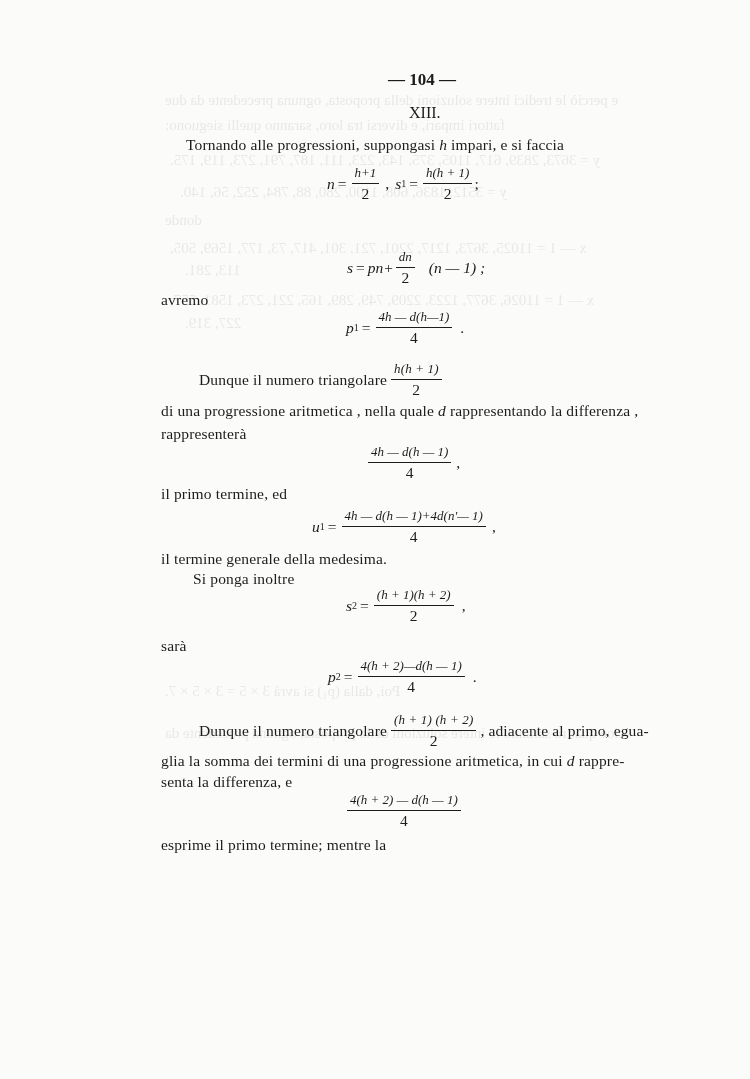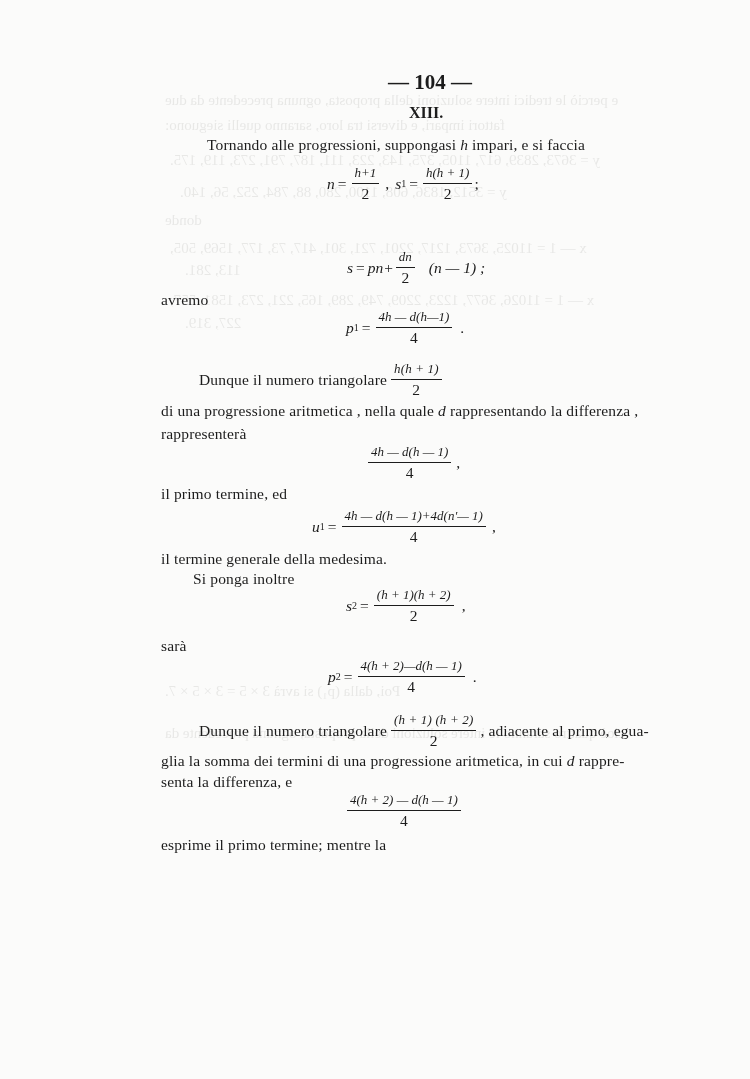--- a/index.html
+++ b/index.html
@@ -10,22 +10,22 @@
     color: #1c1c1c;
     position: relative;
   }
   .page { position: absolute; left: 0; top: 0; width: 750px; height: 1079px; }
   .bleed {
     position: absolute; color: #d9d9d7; font-size: 15px; white-space: nowrap;
     transform: scaleX(-1); opacity: 0.55; pointer-events: none;
   }
   .abs { position: absolute; white-space: nowrap; }
   .txt { font-size: 15.5px; letter-spacing: 0.15px; }
-  .pagenum { font-size: 21px; font-weight: bold; font-family: Liberation Serif, serif; }
-  .section { font-size: 16px; font-weight: bold; }
+  .pagenum { font-size: 17px; font-weight: bold; font-family: Liberation Serif, serif; }
+  .section { font-size: 16px; font-weight: normal; }
   i, .var { font-style: italic; }
   .frac { display: inline-flex; flex-direction: column; align-items: center; vertical-align: middle; margin: 0 2px; }
   .frac .num { padding: 0 3px 1px 3px; border-bottom: 1.3px solid #1c1c1c; font-size: 13px; line-height: 18px; }
   .frac .den { font-size: 15.5px; line-height: 18px; padding-top: 1px; }
   .math { font-size: 15.5px; display: inline-flex; align-items: center; }
   .math .eq { margin: 0 3px; }
   .sub { font-size: 10px; vertical-align: -3px; }
 </style>
 </head>
 <body>
@@ -41,21 +41,21 @@
   <div class="bleed" style="left:185px; top:262px;">113, 281.</div>
   <div class="bleed" style="left:170px; top:292px;">x — 1 = 11026, 3677, 1223, 2209, 749, 289, 165, 221, 273, 1581, 557,</div>
   <div class="bleed" style="left:185px; top:315px;">227, 319.</div>
   <div class="bleed" style="left:165px; top:683px;">Poi, dalla (p₁) si avrà 3 × 5 = 3 × 5 × 7.</div>
   <div class="bleed" style="left:165px; top:725px;">cioè quattro saranno le intere soluzioni della proposta, ognuna procedente da</div>
 
   <div class="abs pagenum" style="left:388px; top:70px;">— 104 —</div>
 
   <div class="abs section" style="left:409px; top:104px;">XIII.</div>
 
-  <div class="abs txt" style="left:207px; top:136px;text-align:center;">
+  <div class="abs txt" style="left:186px; top:136px;text-align:center;">
     <span>Tornando alle progressioni, suppongasi </span><i>h</i><span> impari, e si faccia</span>
   </div>
 
   <div class="abs math" style="left:327px; top:164px;">
     <i>n</i>
     <span class="eq">=</span>
     <span class="frac">
       <i class="num">h+1</i>
       <span class="den">2</span>
     </span>

